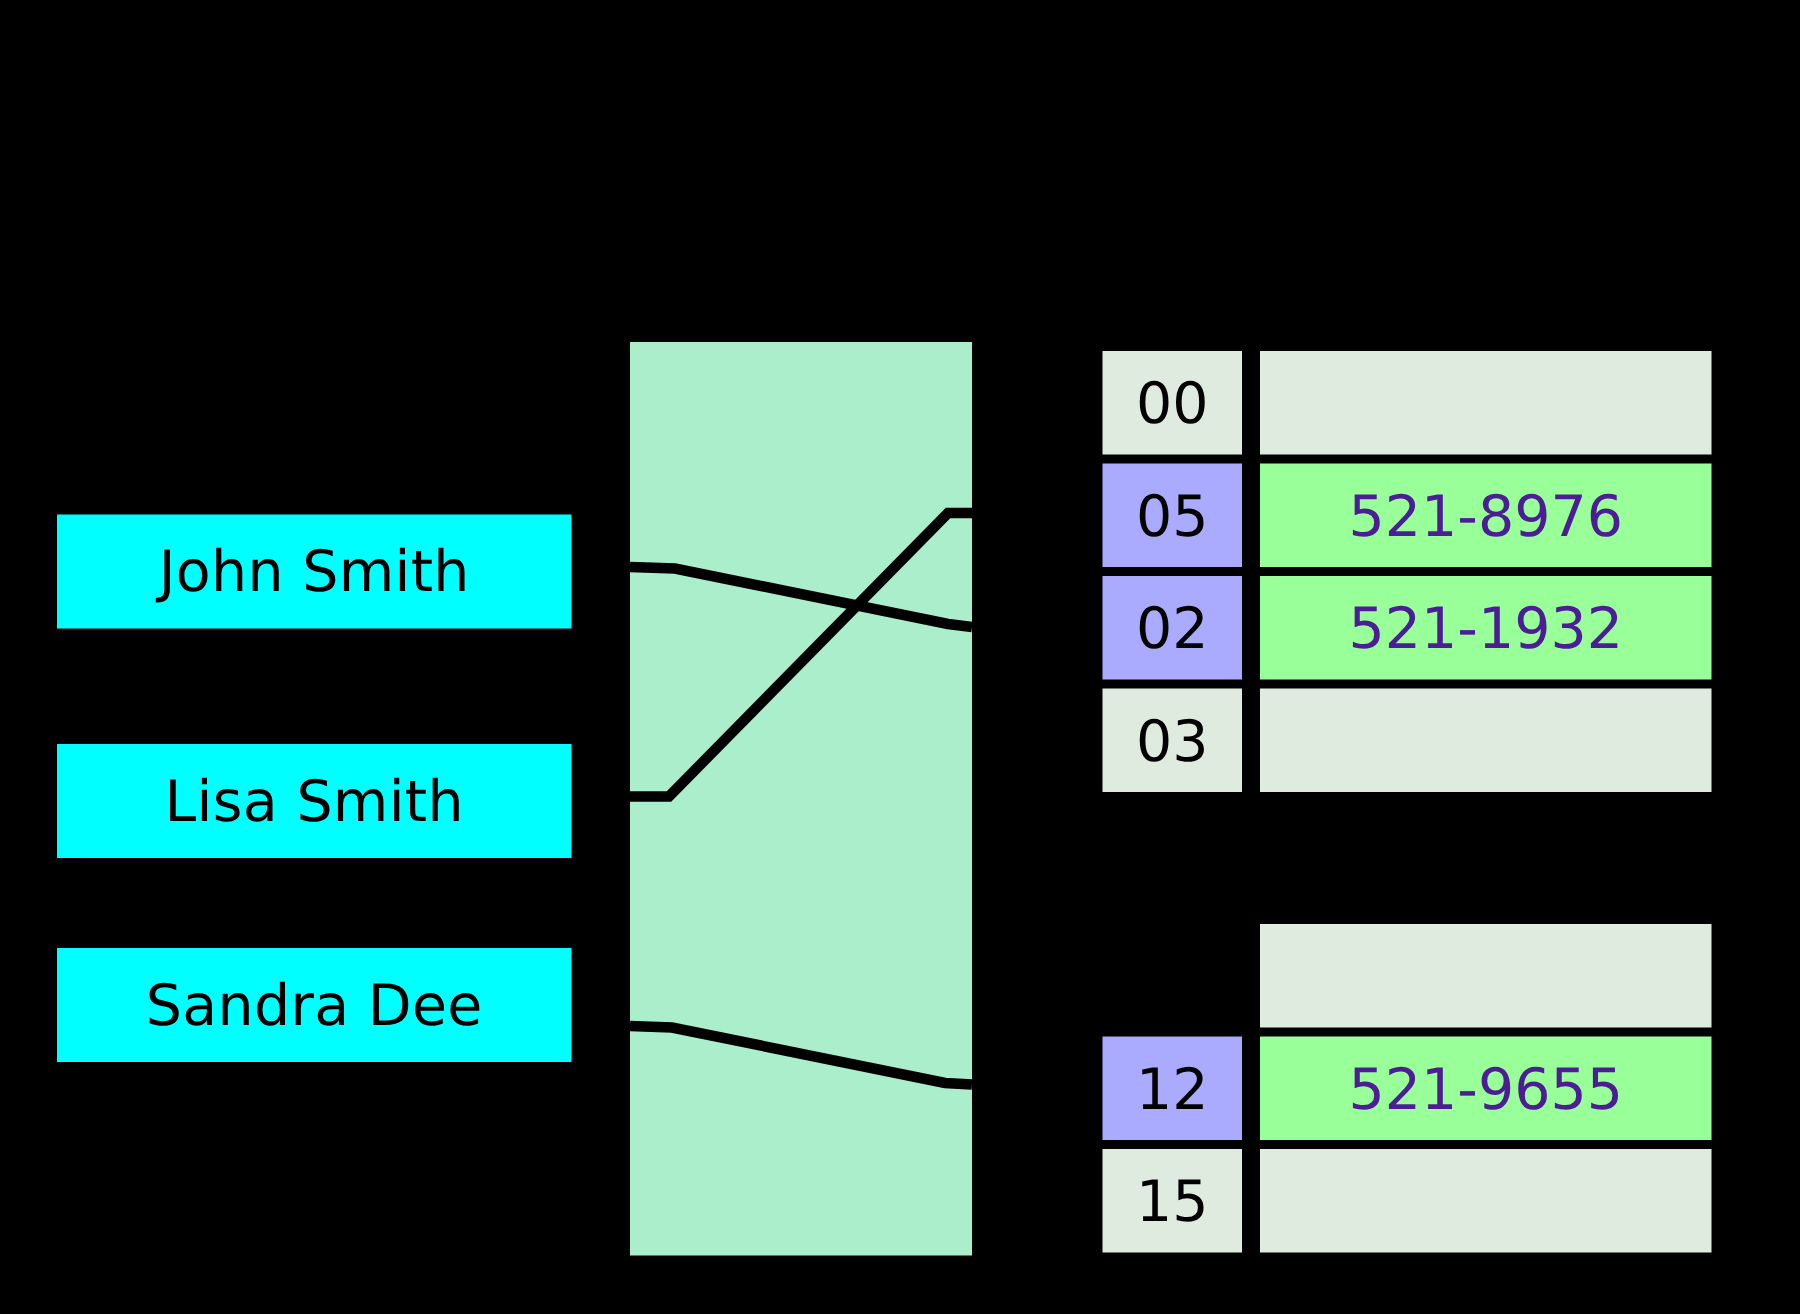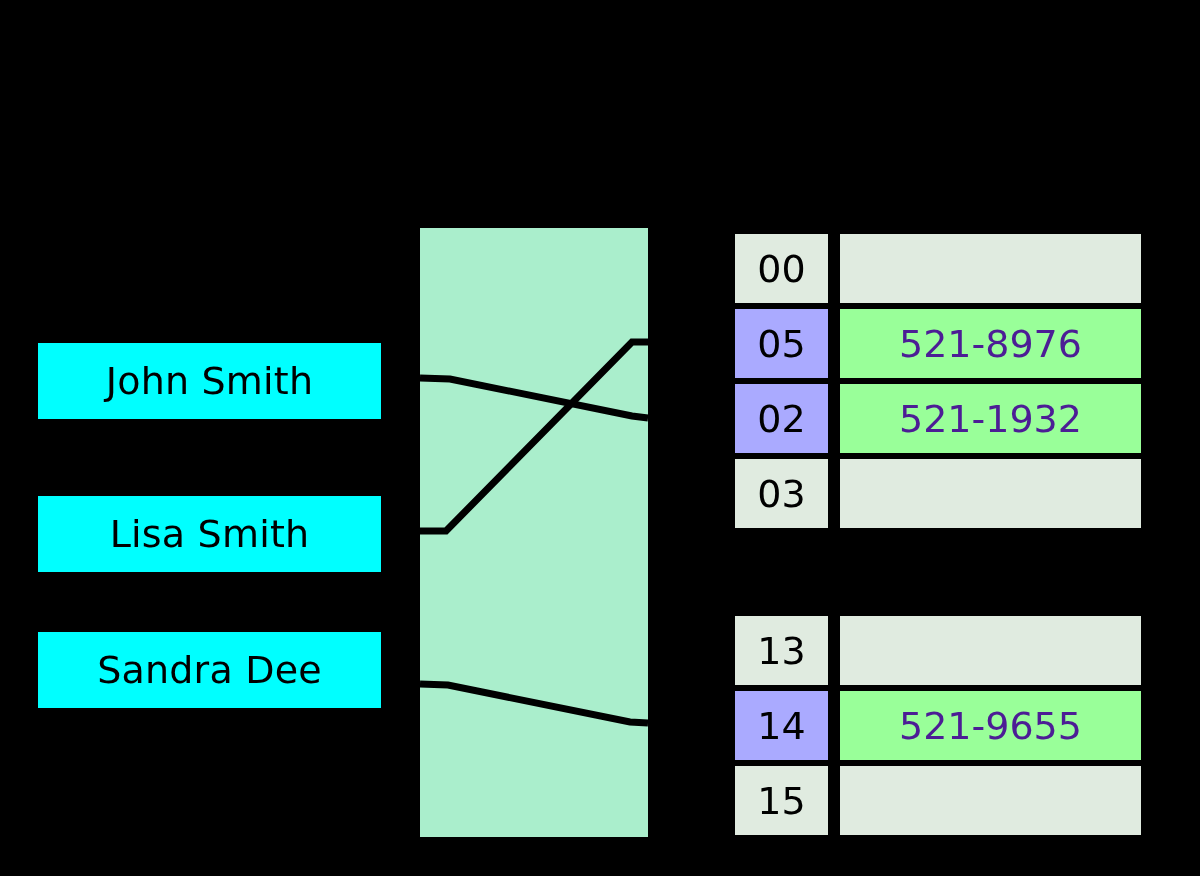--- a/index.html
+++ b/index.html
@@ -187,31 +187,28 @@
       <div class="val-cell">
         <span></span>
       </div>
     </div>
 
   </div>
 
   <div class="bucket-table" id="bucket-table-lower">
 
     <div class="bucket-row">
-      <div class="idx-cell">
-        <span>13</span>
-      </div>
       <div class="val-cell">
         <span></span>
       </div>
     </div>
 
     <div class="bucket-row">
       <div class="idx-cell filled">
-        <span>14</span>
+        <span>12</span>
       </div>
       <div class="val-cell filled">
         <span>521-9655</span>
       </div>
     </div>
 
     <div class="bucket-row">
       <div class="idx-cell">
         <span>15</span>
       </div>

